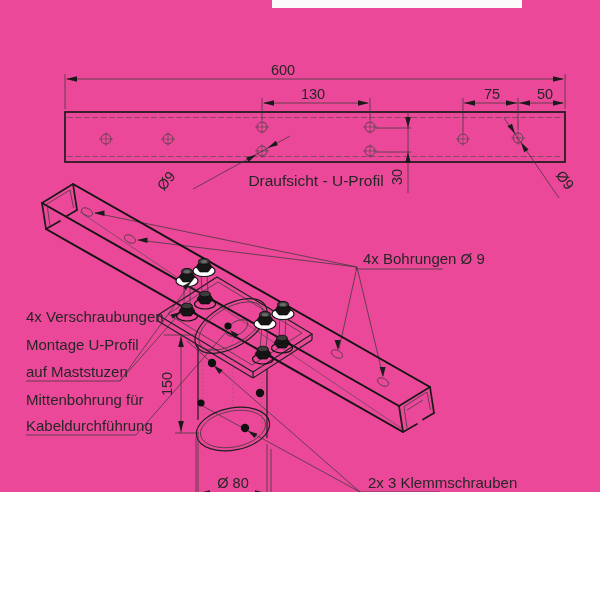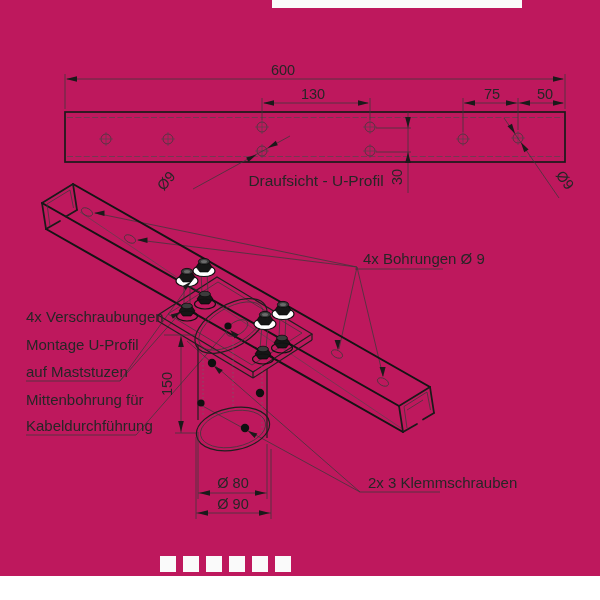--- a/index.html
+++ b/index.html
@@ -1,16 +1,16 @@
 <!DOCTYPE html>
 <html><head>
 <meta charset="utf-8">
 <style>
   html,body{margin:0;padding:0;background:#ffffff;}
-  .stage{position:relative;width:600px;height:576px;background:#be185d;overflow:hidden;
+  .stage{position:relative;width:600px;height:492px;background:#ec4899;overflow:hidden;
          font-family:"Liberation Sans","DejaVu Sans",sans-serif;}
   svg{display:block}
   .main{stroke:#1a1a1a;stroke-width:1.7;fill:none;stroke-linecap:round;}
   .bold{stroke:#141414;stroke-width:2;fill:none;stroke-linecap:round;}
   .mid{stroke:#1f1f1f;stroke-width:1.2;fill:none;}
   .thin{stroke:#3a3a3a;stroke-width:0.75;fill:none;}
   .thin2{stroke:#4a4a4a;stroke-width:0.6;fill:none;}
   .dash{stroke:#4a4a4a;stroke-width:0.65;fill:none;stroke-dasharray:6 2.4;}
   .dotl{stroke:#6a6a6a;stroke-width:0.7;fill:none;stroke-dasharray:1.6 2.4;}
   .arr{fill:#1a1a1a;stroke:none;}

